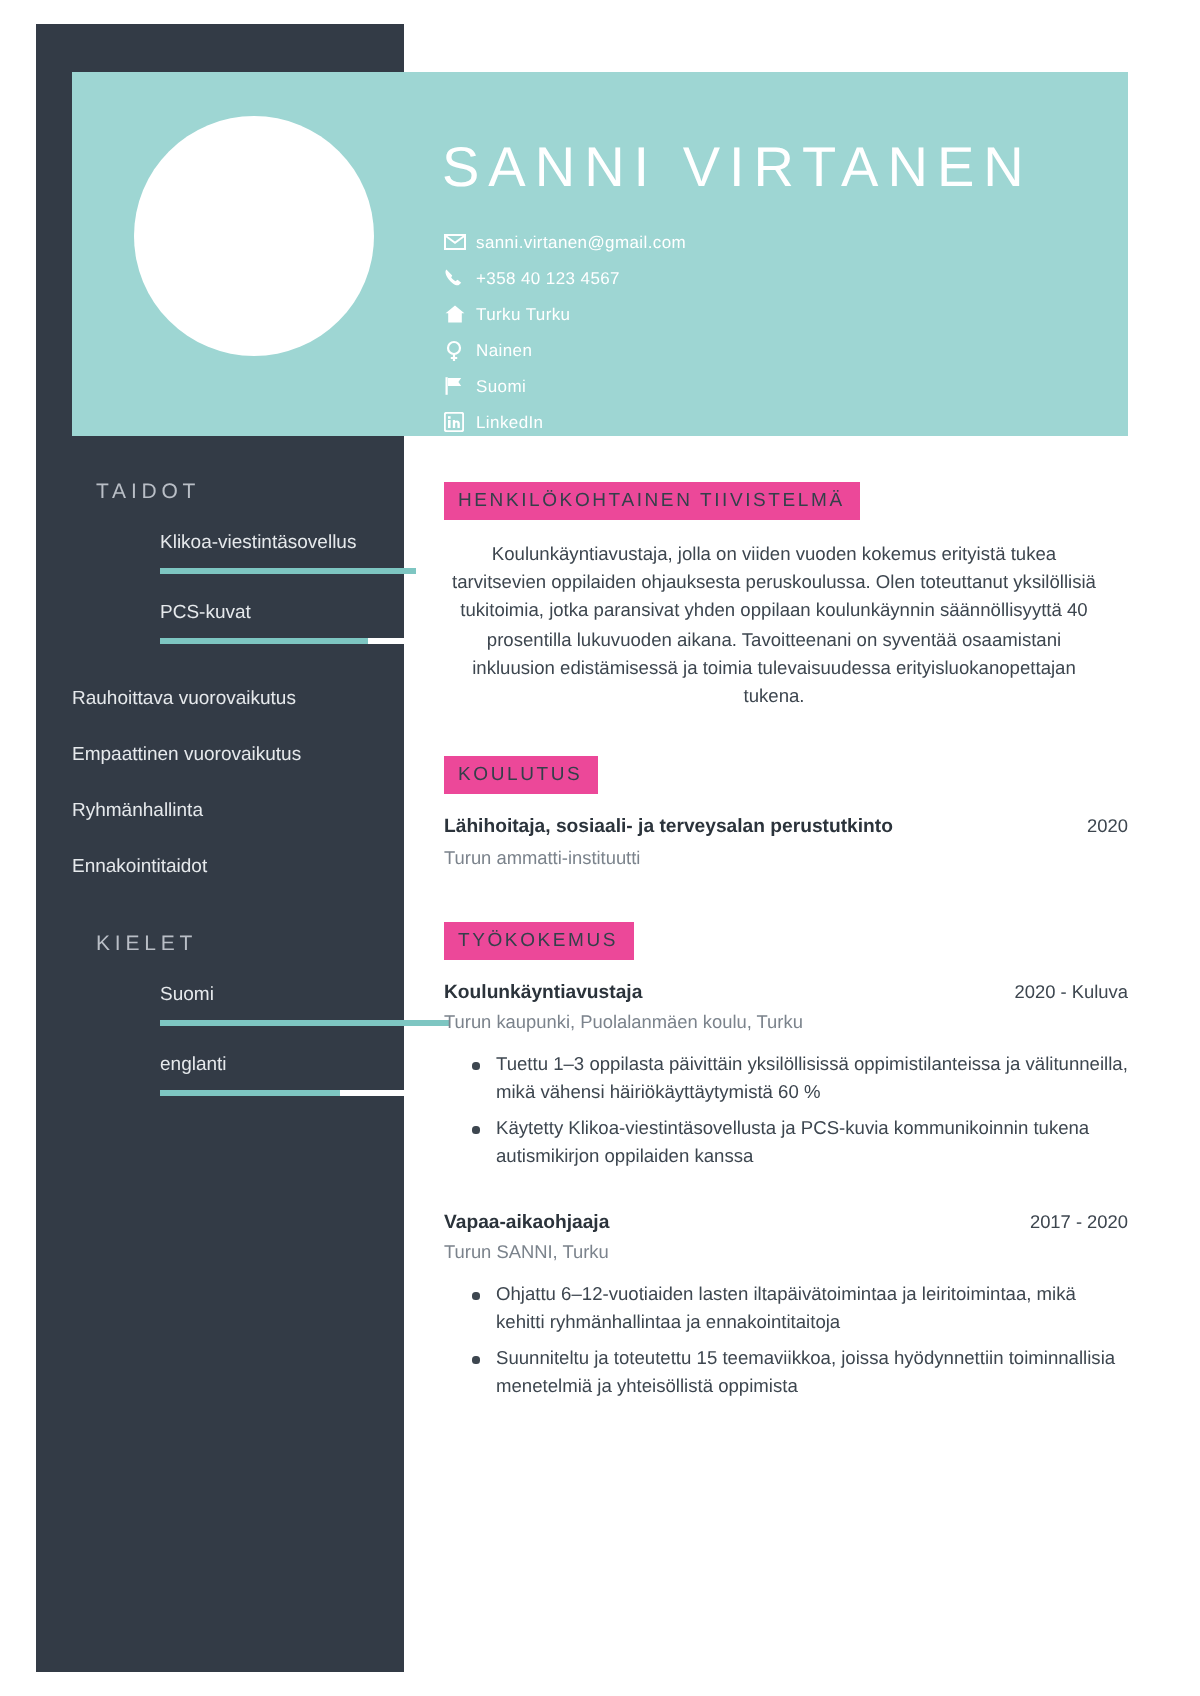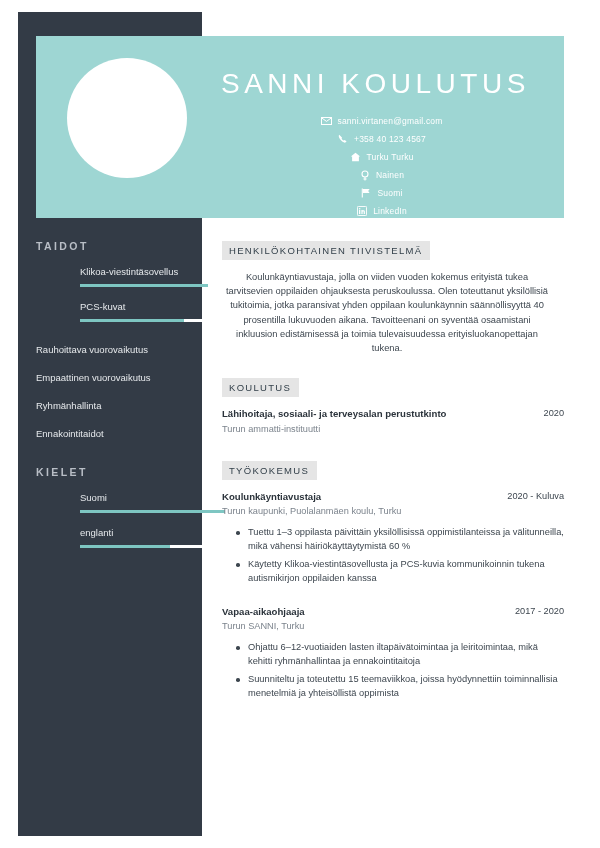--- a/index.html
+++ b/index.html
@@ -62,21 +62,20 @@
     position: absolute;
     left: 186px;
     top: 78px;
     width: 320px;
   }
   .contact-row {
     display: flex;
     align-items: center;
     margin-bottom: 4px;
     height: 14px;
-    justify-content: center;
   }
   .contact-icon {
     width: 16px;
     height: 12px;
     display: inline-flex;
     align-items: center;
     justify-content: flex-start;
     color: #ffffff;
     flex: 0 0 16px;
   }
@@ -92,22 +91,22 @@
     position: absolute;
     left: 36px;
     top: 240px;
     width: 148px;
   }
   .side-heading {
     font-size: 10.5px;
     letter-spacing: 2.4px;
     color: #b9bec6;
     text-transform: uppercase;
-    margin: 0 0 14px 0;
-    font-weight: 700;
+    margin: 0 0 14px 12px;
+    font-weight: 400;
   }
   .skill {
     margin-bottom: 14px;
     margin-left: 44px;
   }
   .skill-label {
     font-size: 9.5px;
     color: #e6e9ec;
     margin-bottom: 6px;
     line-height: 12px;
@@ -136,21 +135,21 @@
   }
   
   .main {
     position: absolute;
     left: 222px;
     top: 240px;
     width: 342px;
   }
   .sec-title {
     display: inline-block;
-    background: #e5e5e5;
+    background: #ec4899;
     color: #33404a;
     font-size: 9.5px;
     letter-spacing: 1.3px;
     padding: 4px 8px 4px 7px;
     text-transform: uppercase;
     margin-bottom: 10px;
   }
   .summary {
     font-size: 9.3px;
     line-height: 14.2px;
@@ -214,21 +213,21 @@
 </style>
 </head>
 <body>
 
 <div class="page">
 
   <div class="dark-col"></div>
 
   <div class="header">
     <div class="avatar"></div>
-    <div class="name">SANNI KOULUTUS</div>
+    <div class="name">SANNI VIRTANEN</div>
 
     <div class="contact">
 
       <div class="contact-row">
         <span class="contact-icon">
           <svg width="11" height="8" viewBox="0 0 11 8">
               <rect x="0.5" y="0.5" width="10" height="7" fill="none" stroke="#ffffff" stroke-width="1"></rect>
               <path d="M0.7 0.9 L5.5 4.4 L10.3 0.9" fill="none" stroke="#ffffff" stroke-width="1"></path>
             </svg>
         </span>

